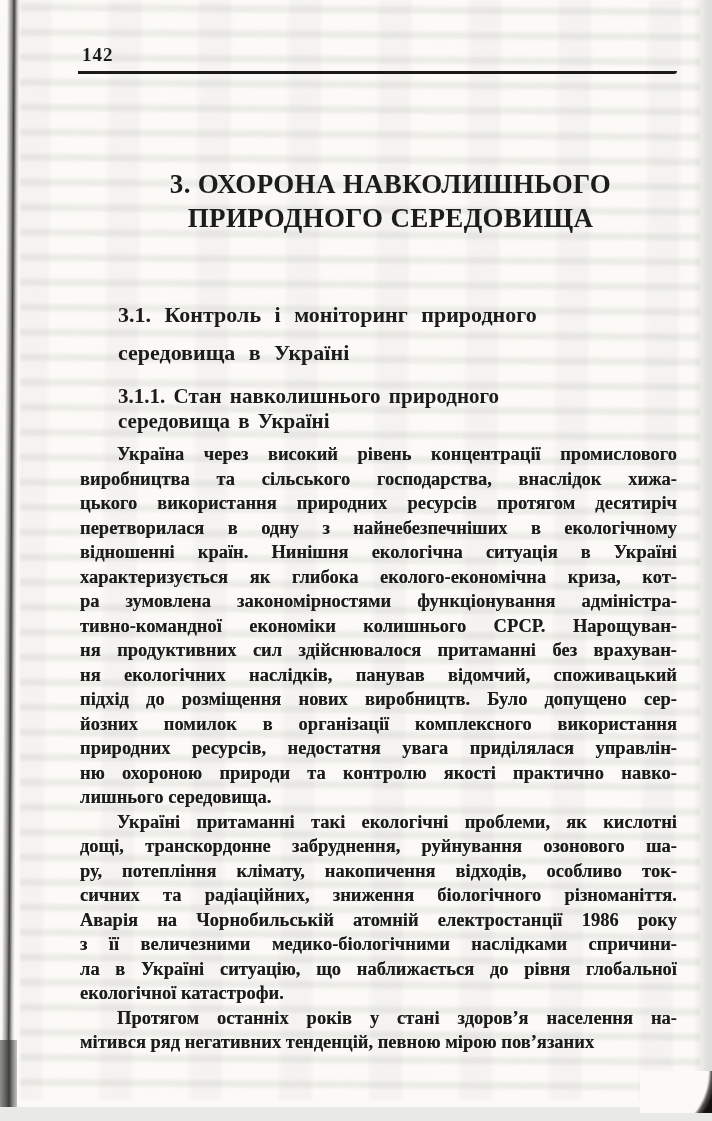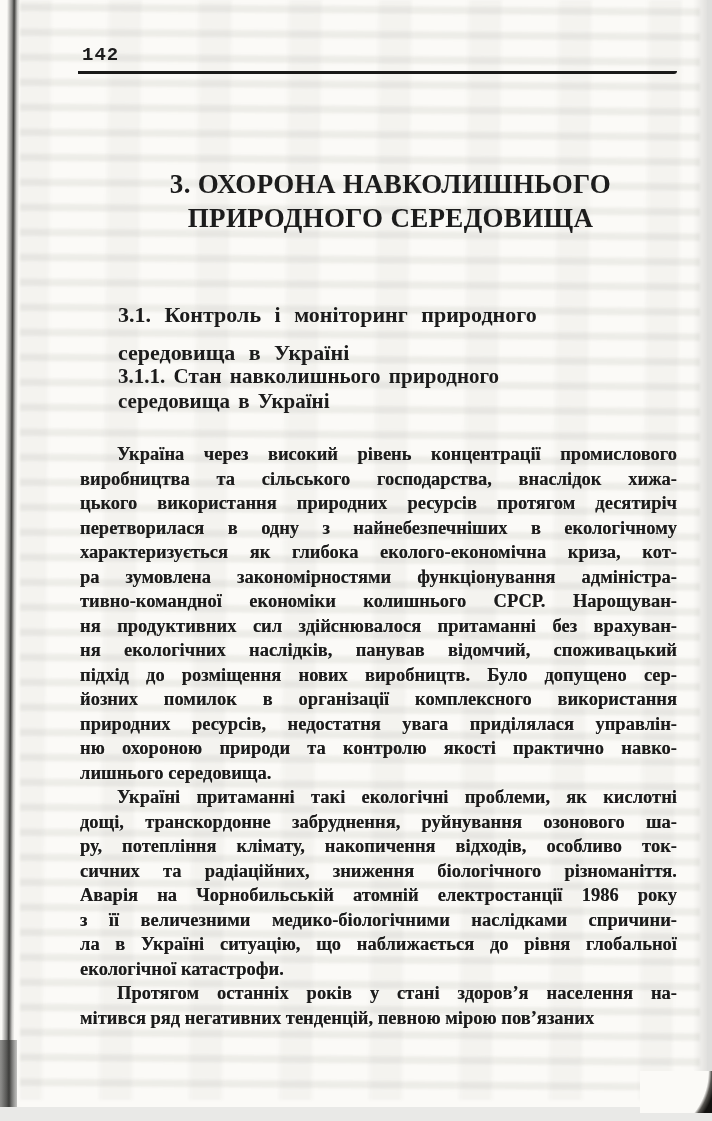--- a/index.html
+++ b/index.html
@@ -111,21 +111,20 @@
   
   .ink { color: #1c1c1c; }
 
   .page-number {
     position: absolute;
     left: 82px;
     top: 44px;
     font-size: 19px;
     font-weight: bold;
     letter-spacing: 1px;
-    font-family: Liberation Mono, monospace;
   }
   .header-rule {
     position: absolute;
     left: 78px;
     top: 71px;
     width: 599px;
     height: 3px;
     background: #1a1a19;
     border-radius: 0 0 4px 0;
   }
@@ -146,21 +145,21 @@
     top: 296px;
     width: 560px;
     font-size: 22px;
     font-weight: bold;
     line-height: 38px;
     word-spacing: 8px;
   }
   .subsection-title {
     position: absolute;
     left: 118px;
-    top: 364px;
+    top: 384px;
     width: 560px;
     font-size: 21px;
     font-weight: bold;
     line-height: 25px;
     word-spacing: 3px;
   }
   .body-text {
     position: absolute;
     left: 80px;
     top: 442px;
@@ -215,20 +214,21 @@
     <div>3.1.1. Стан навколишнього природного</div>
     <div>середовища в Україні</div>
   </div>
 
   <div class="body-text ink">
       <div class="para">
         <div class="line first">Україна через високий рівень концентрації промислового</div>
         <div class="line">виробництва та сільського господарства, внаслідок хижа-</div>
         <div class="line">цького використання природних ресурсів протягом десятиріч</div>
         <div class="line">перетворилася в одну з найнебезпечніших в екологічному</div>
+        <div class="line">відношенні країн. Нинішня екологічна ситуація в Україні</div>
         <div class="line">характеризується як глибока еколого-економічна криза, кот-</div>
         <div class="line">ра зумовлена закономірностями функціонування адміністра-</div>
         <div class="line">тивно-командної економіки колишнього СРСР. Нарощуван-</div>
         <div class="line">ня продуктивних сил здійснювалося притаманні без врахуван-</div>
         <div class="line">ня екологічних наслідків, панував відомчий, споживацький</div>
         <div class="line">підхід до розміщення нових виробництв. Було допущено сер-</div>
         <div class="line">йозних помилок в організації комплексного використання</div>
         <div class="line">природних ресурсів, недостатня увага приділялася управлін-</div>
         <div class="line">ню охороною природи та контролю якості практично навко-</div>
         <div class="line last">лишнього середовища.</div>

